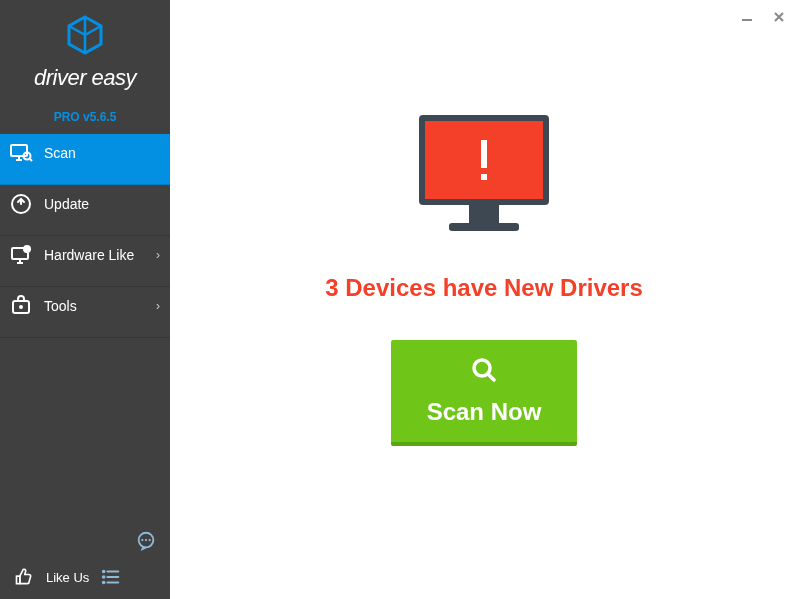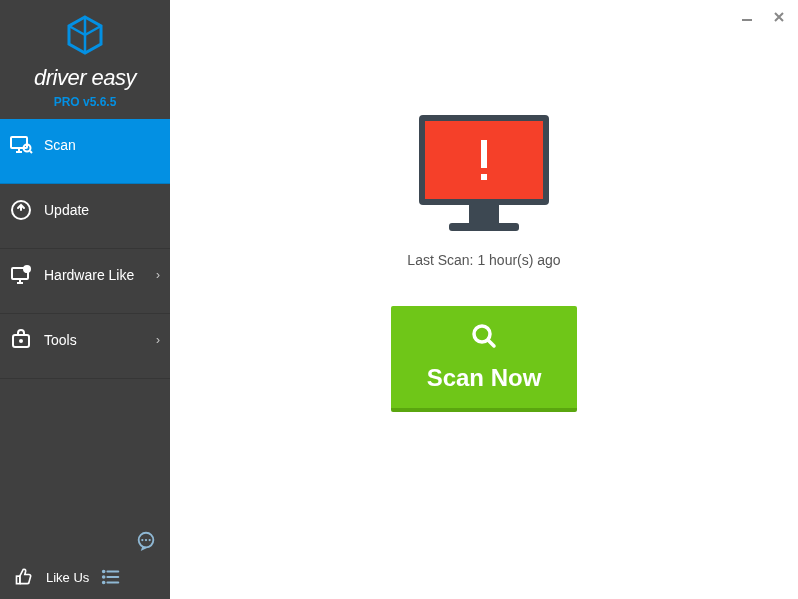--- a/index.html
+++ b/index.html
@@ -2,24 +2,24 @@
 <html><head>
   <meta charset="utf-8">
   <style>
     * { margin: 0; padding: 0; box-sizing: border-box; }
     body { font-family: Arial, sans-serif; width: 798px; height: 599px; overflow: hidden; display: flex; background: #fff; }
     
     .sidebar { width: 170px; height: 100%; background: #404040; display: flex; flex-direction: column; }
     .logo-area { padding: 15px 0 10px; text-align: center; }
     .logo-icon { width: 40px; height: 45px; margin: 0 auto 5px; }
     .brand { color: #fff; font-size: 22px; font-style: italic; font-weight: normal; letter-spacing: -0.5px; }
-    .version { color: #0390e3; font-size: 12px; font-weight: bold; margin-top: 4px; }
+    .version { color: #0390e3; font-size: 12px; font-weight: bold; margin-top: 19px; }
     
     .nav { flex: 1; }
-    .nav-item { height: 65px; display: flex; align-items: center; padding: 0 10px 12px 8px; color: #fff; cursor: pointer; position: relative; border-bottom: 1px solid rgba(0,0,0,0.15); }
+    .nav-item { height: 51px; display: flex; align-items: center; padding: 0 10px 12px 8px; color: #fff; cursor: pointer; position: relative; border-bottom: 1px solid rgba(0,0,0,0.15); }
     .nav-item.active { background: #0390e3; }
     .nav-item .nicon { width: 26px; height: 26px; margin-right: 10px; display: flex; align-items: center; justify-content: center; flex-shrink: 0; }
     .nav-item .nlabel { font-size: 14px; flex: 1; }
     .nav-item .chev { font-size: 12px; color: rgba(255,255,255,0.7); }
     
     .sidebar-bottom { padding: 8px 10px; }
     .bottom-icons { display: flex; justify-content: flex-end; gap: 6px; margin-bottom: 8px; }
     .licon { width: 28px; height: 28px; display: flex; align-items: center; justify-content: center; cursor: pointer; }
     .like-row { display: flex; align-items: center; gap: 8px; justify-content: flex-start; }
     .like-left { display: flex; align-items: center; gap: 8px; }
@@ -150,21 +150,21 @@
     <div class="monitor">
       <svg width="150" height="130" viewBox="0 0 150 130">
         <rect x="10" y="5" width="130" height="90" rx="4" fill="#3d4852"></rect>
         <rect x="16" y="11" width="118" height="78" fill="#f54029"></rect>
         <rect x="60" y="95" width="30" height="18" fill="#3d4852"></rect>
         <rect x="40" y="113" width="70" height="8" rx="3" fill="#3d4852"></rect>
         <rect x="72" y="30" width="6" height="28" fill="#fff"></rect>
         <rect x="72" y="64" width="6" height="6" fill="#fff"></rect>
       </svg>
     </div>
-    <div class="subline">Last Scan: 1 hour(s) ago</div>
+    <div class="headline">3 Devices have New Drivers</div>
   </div>
 
   <button class="scan-btn">
     <span class="sicon">
       <svg width="28" height="28" viewBox="0 0 28 28" fill="none" stroke="#fff" stroke-width="3.5" stroke-linecap="round">
         <circle cx="12" cy="12" r="8"></circle>
           <path d="M18 18l6 6"></path>
       </svg>
     </span>
     <span>Scan Now</span>

